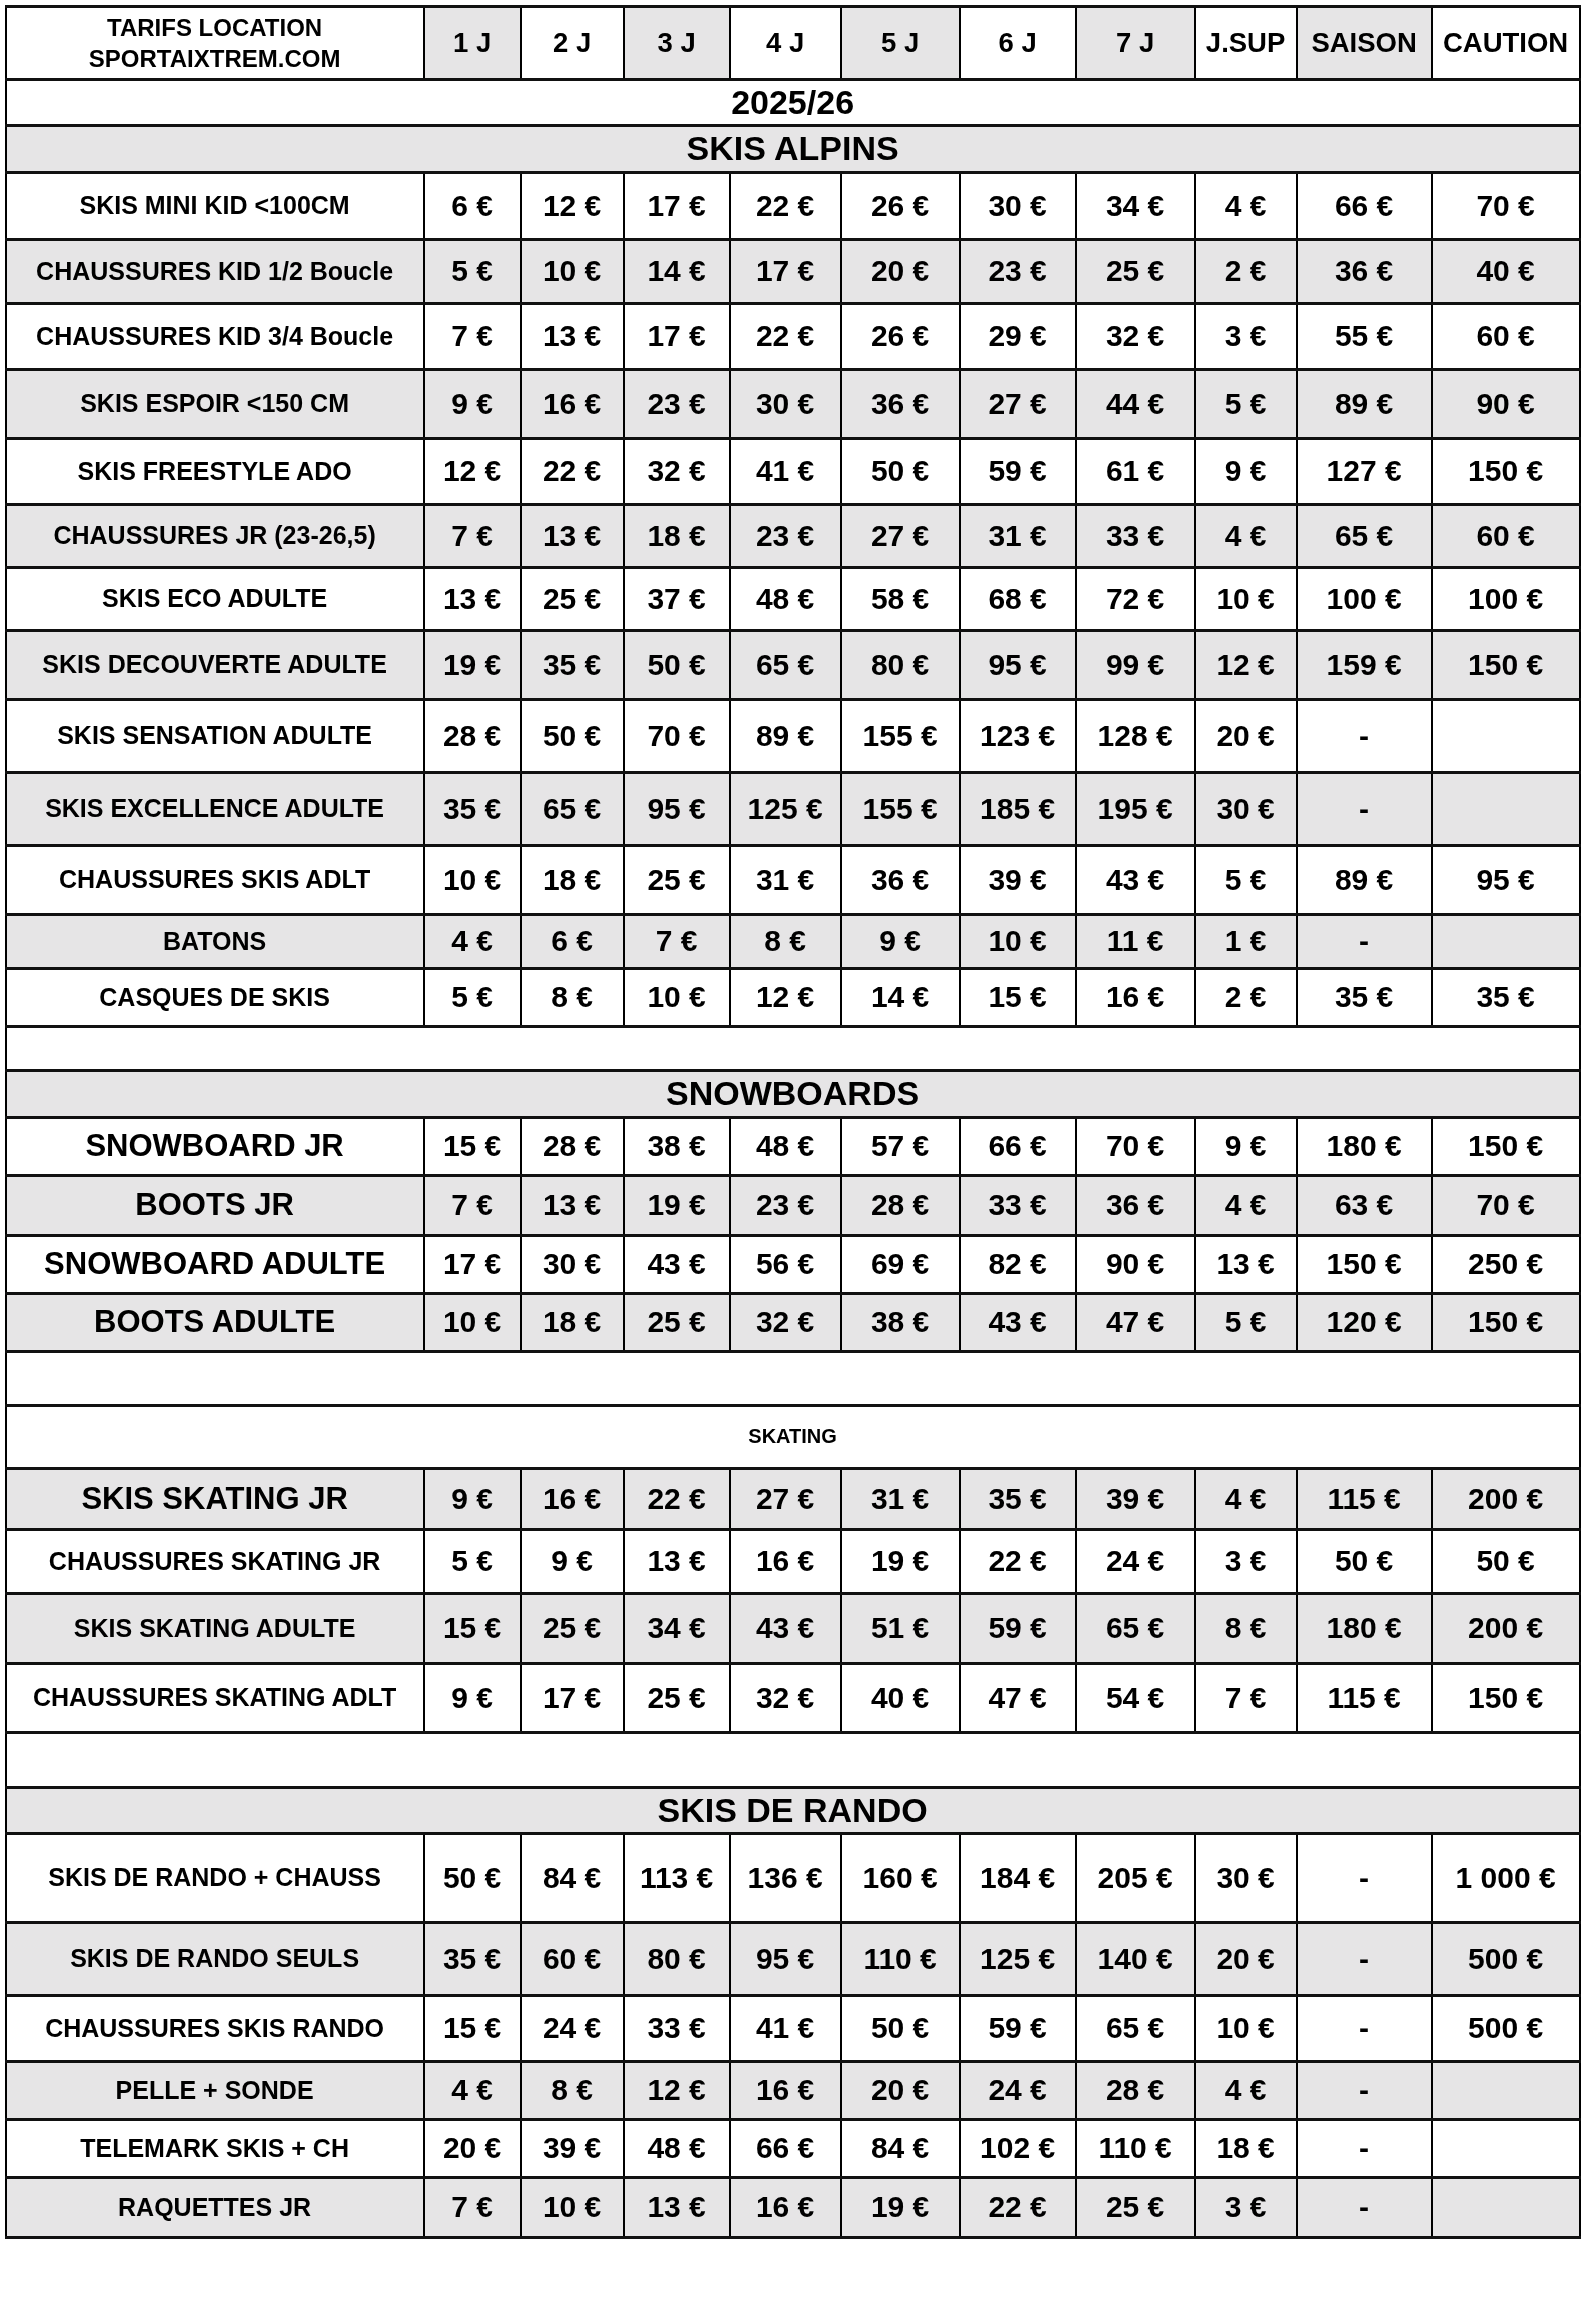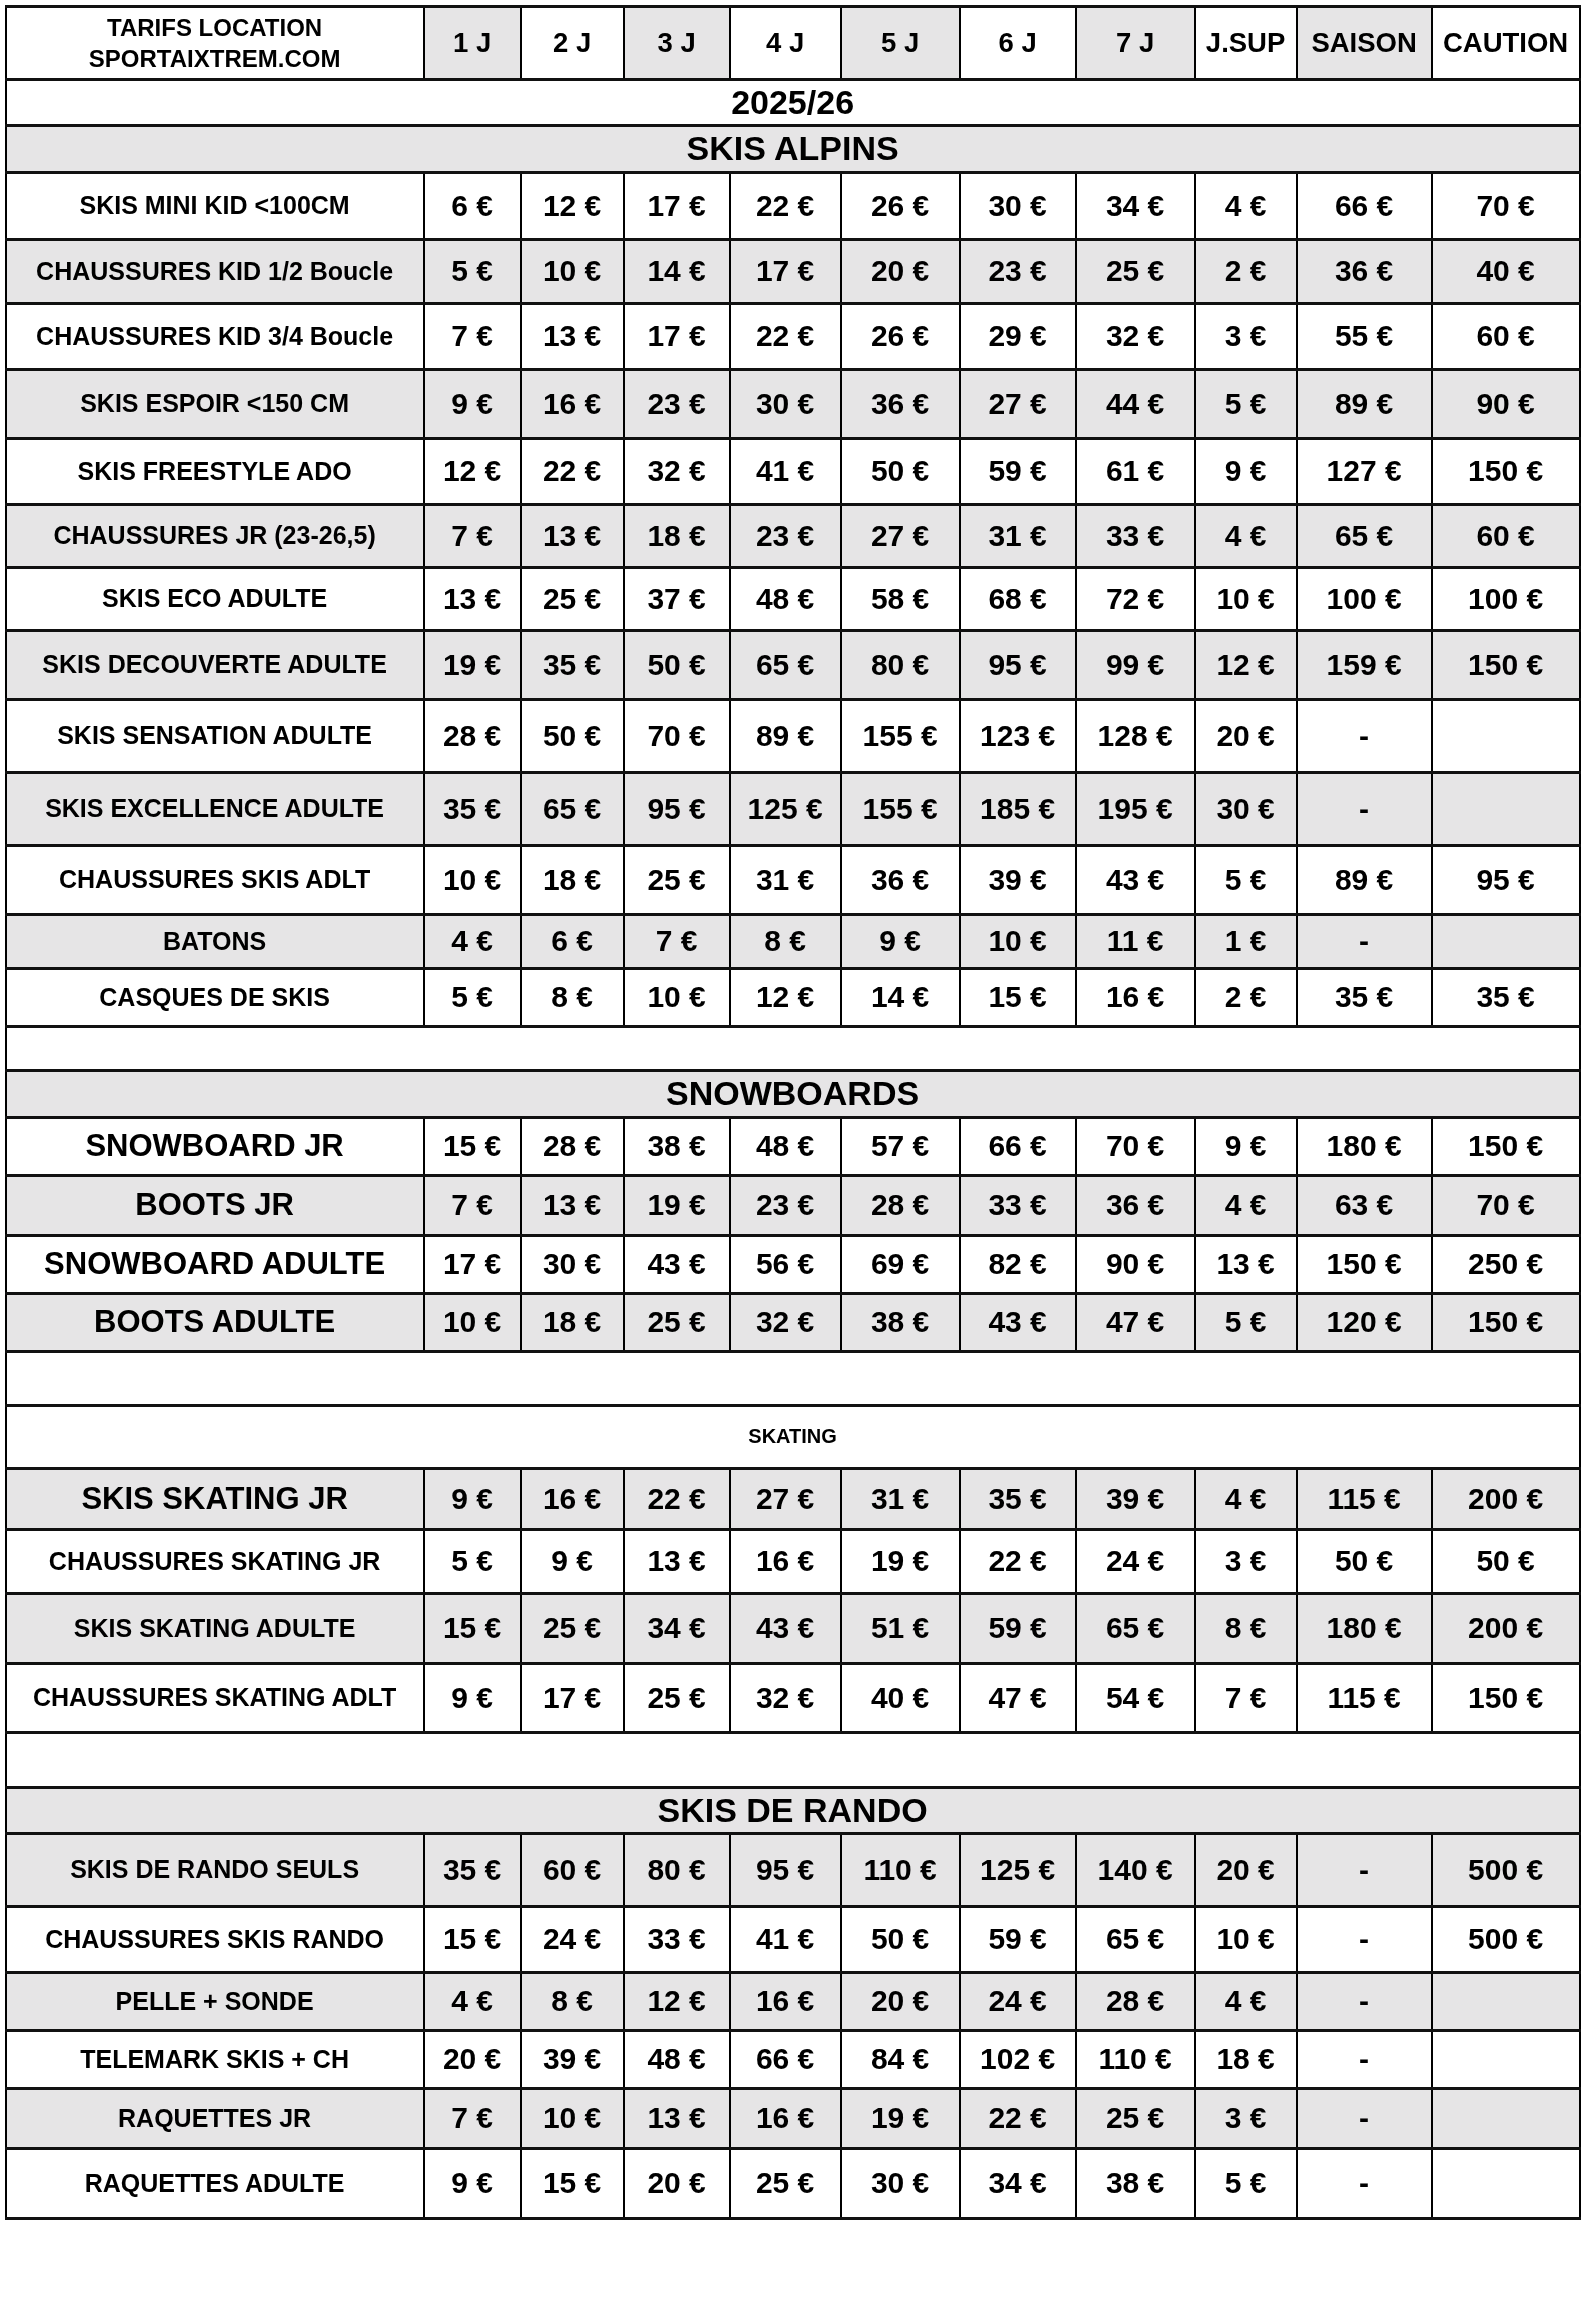--- a/index.html
+++ b/index.html
@@ -352,20 +352,33 @@
         <td class="val w">7 €</td>
         <td class="val w">115 €</td>
         <td class="val w">150 €</td>
       </tr>
       <tr class="spacer" style="height: 55px;">
         <td colspan="11" class="w"></td>
       </tr>
       <tr style="height: 46px;">
         <td colspan="11" class="section g">SKIS DE RANDO</td>
       </tr>
+      <tr class="w" style="height: 89px;">
+        <td class="label w">SKIS DE RANDO + CHAUSS</td>
+        <td class="val w">50 €</td>
+        <td class="val w">84 €</td>
+        <td class="val w">113 €</td>
+        <td class="val w">136 €</td>
+        <td class="val w">160 €</td>
+        <td class="val w">184 €</td>
+        <td class="val w">205 €</td>
+        <td class="val w">30 €</td>
+        <td class="val w">-</td>
+        <td class="val w">1 000 €</td>
+      </tr>
       <tr class="g" style="height: 73px;">
         <td class="label g">SKIS DE RANDO SEULS</td>
         <td class="val g">35 €</td>
         <td class="val g">60 €</td>
         <td class="val g">80 €</td>
         <td class="val g">95 €</td>
         <td class="val g">110 €</td>
         <td class="val g">125 €</td>
         <td class="val g">140 €</td>
         <td class="val g">20 €</td>
@@ -417,28 +430,15 @@
         <td class="val g">10 €</td>
         <td class="val g">13 €</td>
         <td class="val g">16 €</td>
         <td class="val g">19 €</td>
         <td class="val g">22 €</td>
         <td class="val g">25 €</td>
         <td class="val g">3 €</td>
         <td class="val g">-</td>
         <td class="val g"></td>
       </tr>
-      <tr class="w" style="height: 70px;">
-        <td class="label w">RAQUETTES ADULTE</td>
-        <td class="val w">9 €</td>
-        <td class="val w">15 €</td>
-        <td class="val w">20 €</td>
-        <td class="val w">25 €</td>
-        <td class="val w">30 €</td>
-        <td class="val w">34 €</td>
-        <td class="val w">38 €</td>
-        <td class="val w">5 €</td>
-        <td class="val w">-</td>
-        <td class="val w"></td>
-      </tr>
     </tbody>
 </table>
 
 
 </body></html>

